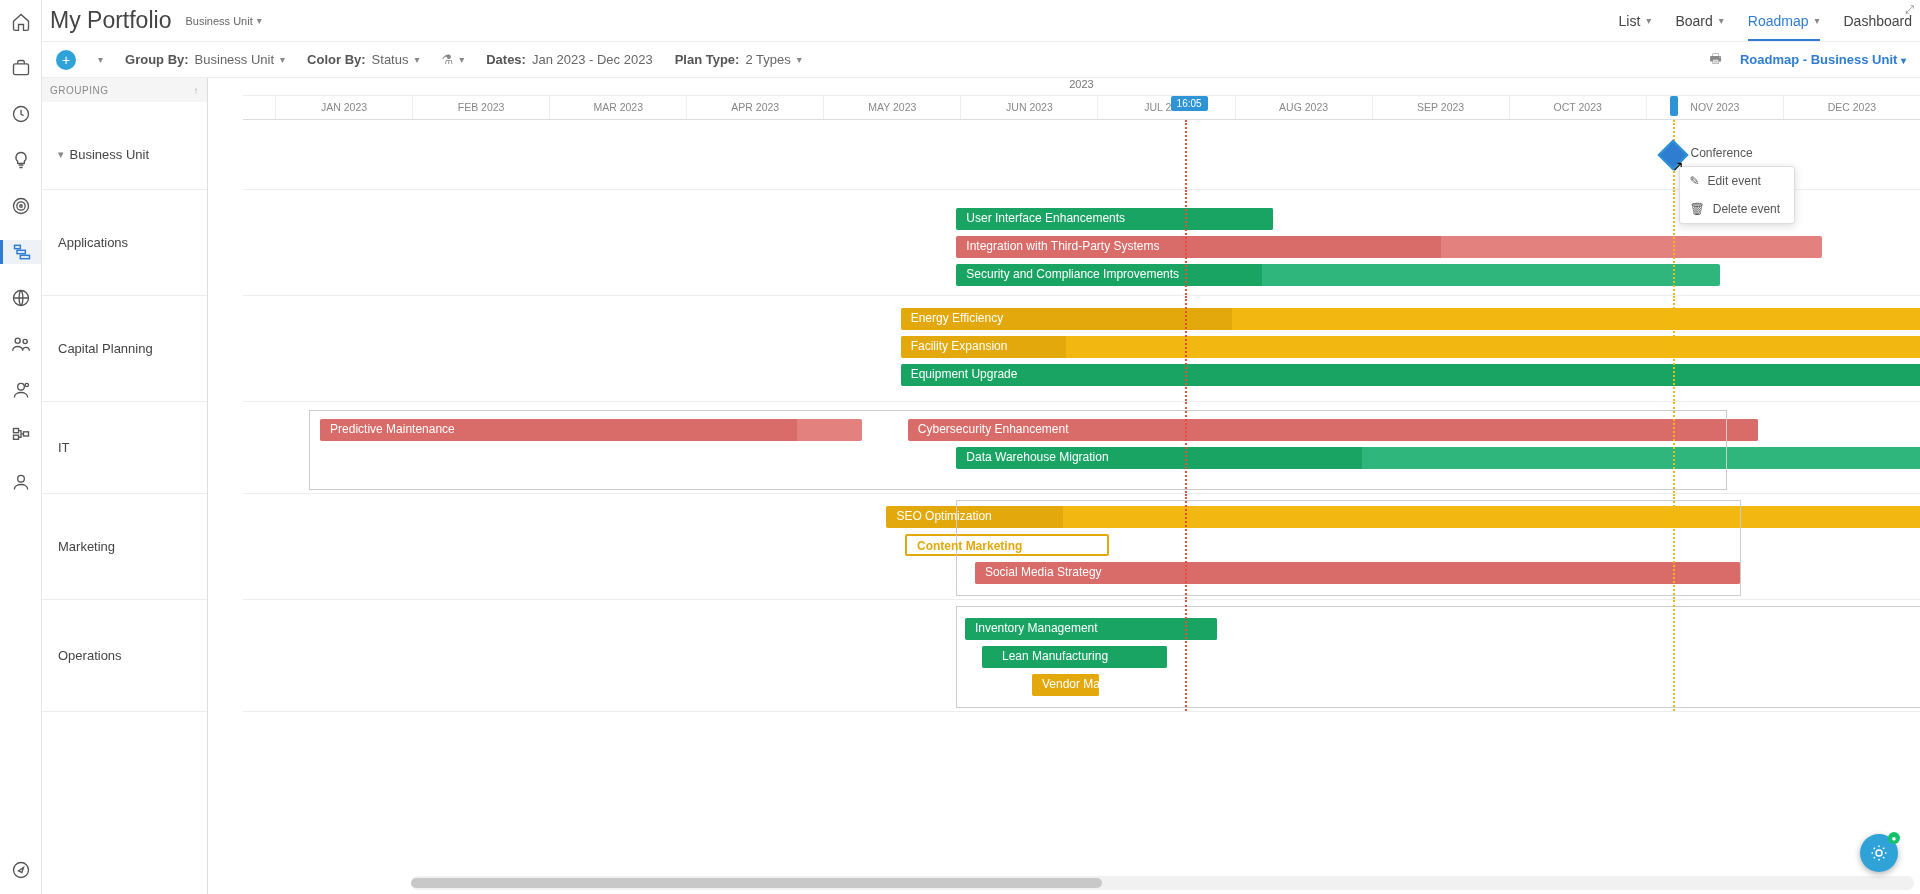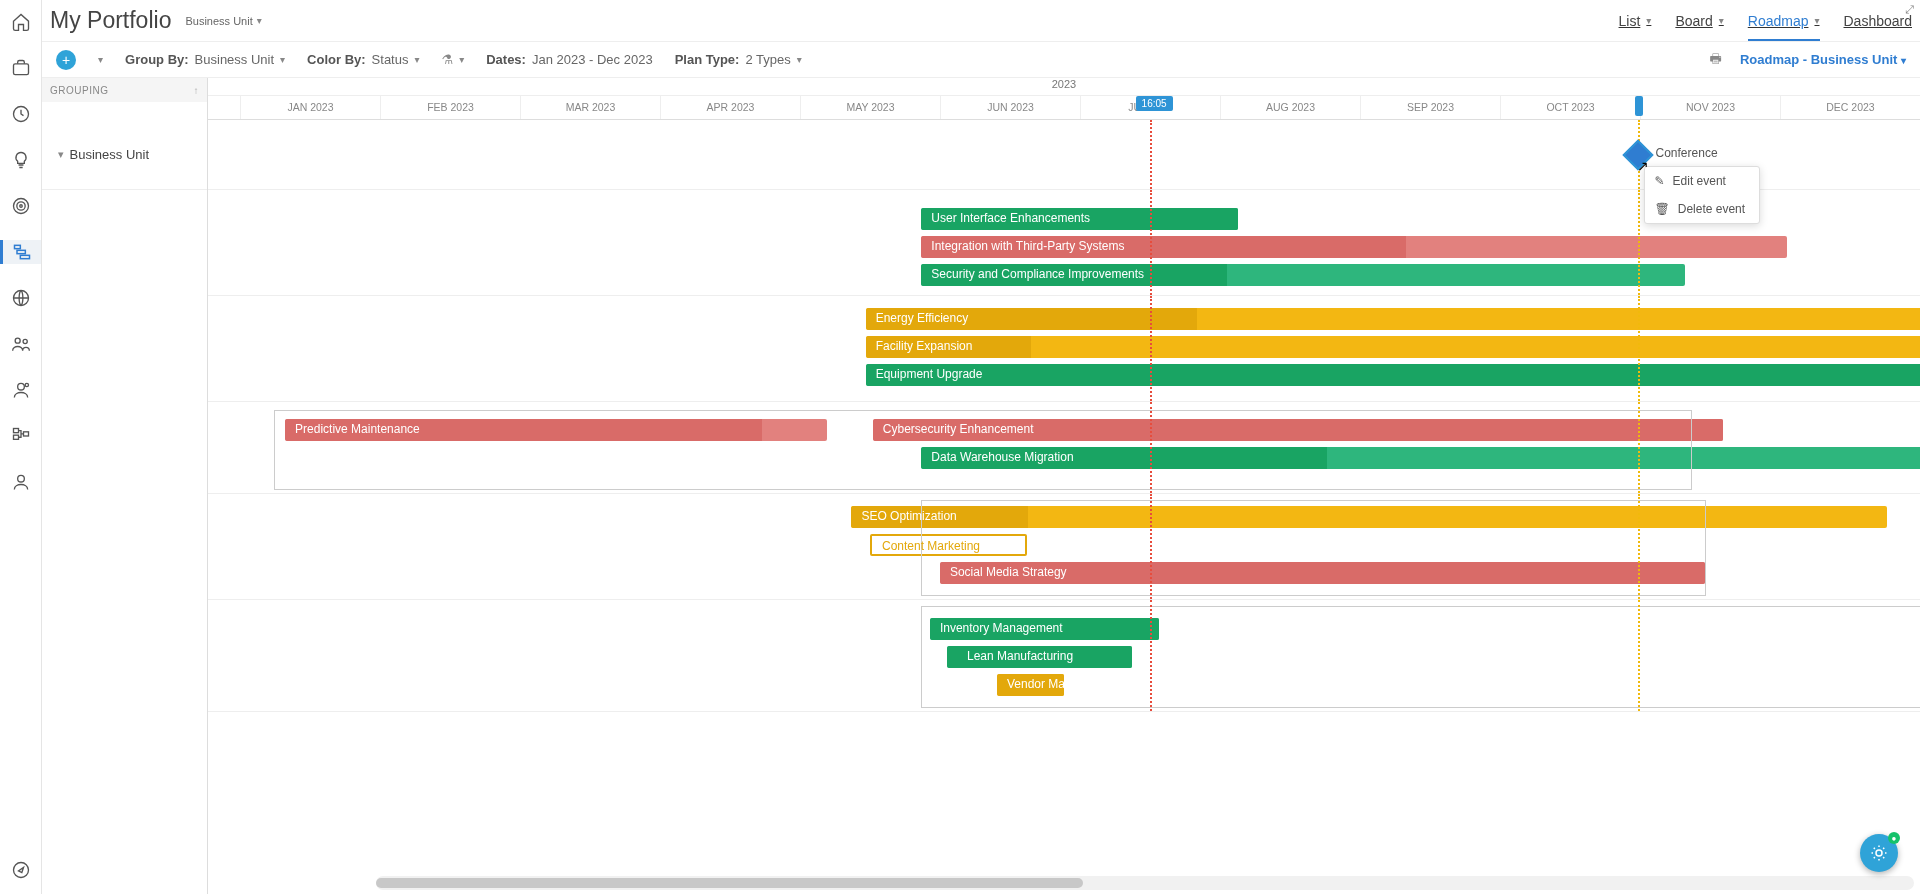--- a/index.html
+++ b/index.html
@@ -12,38 +12,38 @@
     .rail-icon { width: 24px; height: 24px; color: #555; display:flex; align-items:center; justify-content:center; cursor:pointer; }
     .rail-icon.active { background:#eef2f6; border-left:3px solid #2f7dd1; width:100%; padding:8px 0;}
     .rail-spacer { flex:1; }
     
     .main { flex:1; display:flex; flex-direction:column; position:relative; }
     
     
     .header1 { height:42px; display:flex; align-items:center; padding:0 8px; border-bottom:1px solid #eee; position:relative;}
     .title { font-size:23px; font-weight:400; color:#444; margin-right:14px;}
     .bu-chip { font-size:11px; color:#666; display:flex; align-items:center; gap:4px;}
-    .header1-right { margin-left:auto; display:flex; gap:24px; align-items:flex-start;text-decoration:underline;}
+    .header1-right { margin-left:auto; display:flex; gap:24px; align-items:flex-start;}
     .view-tab { font-size:14px; color:#444; cursor:pointer; display:flex; align-items:center; gap:6px;}
     .view-tab.active { color:#2f7dd1; border-bottom:2px solid #2f7dd1; padding-bottom:10px; margin-bottom:-12px;}
     .chev { font-size:10px; color:#888;}
     .popout { position:absolute; right:6px; top:3px; font-size:11px; color:#888; cursor:pointer;}
     
     
     .toolbar { height:36px; border-bottom:1px solid #eee; display:flex; align-items:center; gap:22px; padding:0 14px; font-size:13px; color:#555;}
     .add-btn { width:20px; height:20px; border-radius:50%; background:#2fa3d8; color:#fff; display:flex; align-items:center; justify-content:center; font-size:14px; cursor:pointer;}
     .tb-group { display:flex; align-items:center; gap:6px;}
     .tb-label { font-weight:600;}
     .tb-val { color:#666;}
     .funnel { color:#888;}
     .toolbar-right { margin-left:auto; display:flex; align-items:center; gap:18px;}
     .saved-view { color:#2f7dd1; font-weight:600; cursor:pointer;}
     
     
-    .roadmap { flex:1; display:flex; overflow:hidden; position:relative;}
+    .roadmap { flex:1; display:flex; overflow:hidden; position:relative;gap:35px;}
     .left-col { width:166px; border-right:1px solid #ddd; background:#fff;}
     .grouping-hdr { height:24px; background:#f5f5f5; font-size:10px; color:#888; letter-spacing:.5px; display:flex; align-items:center; padding-left:8px; justify-content:space-between; padding-right:8px;}
     .months-strip { height:18px; }
     .group-row { border-bottom:1px solid #eee; display:flex; align-items:center; padding-left:16px; font-size:13px; color:#444;}
     .expander { color:#888; margin-right:6px; font-size:11px;}
     
     .chart-area { flex:1; position:relative; overflow:hidden;}
     .year-hdr { height:18px; text-align:center; font-size:11px; color:#777; border-bottom:1px solid #eee;}
     .months { height:24px; display:flex; border-bottom:1px solid #ddd; position:relative;padding-left:32px;}
     .month { flex:1; border-left:1px solid #eee; font-size:10.5px; color:#888; text-align:center; padding-top:5px;}
@@ -228,20 +228,27 @@
       <div class="left-col">
         <div class="grouping-hdr">
           <span>GROUPING</span>
           <span style="color:#aaa;">↑</span>
         </div>
         <div class="months-strip"></div>
         <div class="group-row" style="height:70px;">
           <span class="expander">▾</span>
           <span>Business Unit</span>
         </div>
+        <div id="lane-labels">
+            <div class="group-row" style="height: 106px;">Applications</div>
+            <div class="group-row" style="height: 106px;">Capital Planning</div>
+            <div class="group-row" style="height: 92px;">IT</div>
+            <div class="group-row" style="height: 106px;">Marketing</div>
+            <div class="group-row" style="height: 112px;">Operations</div>
+          </div>
       </div>
 
       <div class="chart-area" id="chart">
         <div class="year-hdr">2023</div>
         <div class="months" id="months">
             <div class="month">JAN 2023</div>
             <div class="month">FEB 2023</div>
             <div class="month">MAR 2023</div>
             <div class="month">APR 2023</div>
             <div class="month">MAY 2023</div>
@@ -293,28 +300,28 @@
               <div class="phase-box" style="left: 65.6267px; width: 1418.11px; top: 8px; height: 80px;"></div>
               <div class="bar" style="left: 77.04px; width: 542.133px; top: 17px; background: rgb(226, 129, 126);"><div class="progress-split" style="width: 477.077px; background: rgb(217, 107, 104); border-radius: 2px 0px 0px 2px;"></div><span style="position: relative; z-index: 2;">Predictive Maintenance</span></div>
               <div class="bar" style="left: 664.827px; width: 850.293px; top: 17px; background: rgb(226, 129, 126);"><div class="progress-split" style="width: 850.293px; background: rgb(217, 107, 104); border-radius: 2px 0px 0px 2px;"></div><span style="position: relative; z-index: 2;">Cybersecurity Enhancement</span></div>
               <div class="bar" style="left: 713.333px; width: 1127.07px; top: 45px; background: rgb(46, 182, 125);"><div class="progress-split" style="width: 405.744px; background: rgb(25, 164, 99); border-radius: 2px 0px 0px 2px;"></div><span style="position: relative; z-index: 2;">Data Warehouse Migration</span></div>
             </div>
             <div class="lane" style="height: 106px;">
               <div class="vline-red" style="left: 941.6px;"></div>
               <div class="vline-amber" style="left: 1429.52px;"></div>
               <div class="phase-box" style="left: 713.333px; width: 784.667px; top: 6px; height: 96px;"></div>
               <div class="bar" style="left: 643.427px; width: 1035.76px; top: 12px; background: rgb(243, 183, 18);"><div class="progress-split" style="width: 176.079px; background: rgb(227, 168, 11); border-radius: 2px 0px 0px 2px;"></div><span style="position: relative; z-index: 2;">SEO Optimization</span></div>
-              <div class="bar" style="left: 661.973px; width: 157px; top: 40px; background: rgb(255, 255, 255); border: 2px solid rgb(227, 168, 11); color: rgb(227, 168, 11);"><span style="position: relative; z-index: 2;">Content Marketing</span></div>
+              <div class="bar" style="left: 661.973px; width: 204px; top: 40px; background: rgb(255, 255, 255); border: 2px solid rgb(227, 168, 11); color: rgb(227, 168, 11); font-weight: bold;"><span style="position: relative; z-index: 2;">Content Marketing</span></div>
               <div class="bar" style="left: 731.88px; width: 764.693px; top: 68px; background: rgb(226, 129, 126);"><div class="progress-split" style="width: 764.693px; background: rgb(217, 107, 104); border-radius: 2px 0px 0px 2px;"></div><span style="position: relative; z-index: 2;">Social Media Strategy</span></div>
             </div>
             <div class="lane" style="height: 112px;">
               <div class="vline-red" style="left: 941.6px;"></div>
               <div class="vline-amber" style="left: 1429.52px;"></div>
               <div class="phase-box" style="left: 713.333px; width: 1127.07px; top: 6px; height: 102px;"></div>
-              <div class="bar" style="left: 721.893px; width: 229px; top: 18px; background: rgb(46, 182, 125);"><div class="progress-split" style="width: 256.8px; background: rgb(25, 164, 99); border-radius: 2px 0px 0px 2px;"></div><span style="position: relative; z-index: 2;">Inventory Management</span></div>
+              <div class="bar" style="left: 721.893px; width: 252px; top: 18px; background: rgb(46, 182, 125);"><div class="progress-split" style="width: 256.8px; background: rgb(25, 164, 99); border-radius: 2px 0px 0px 2px;"></div><span style="position: relative; z-index: 2;">Inventory Management</span></div>
               <div class="bar" style="left: 739.013px; width: 185.467px; top: 46px; background: rgb(46, 182, 125); padding-left: 20px;"><div class="progress-split" style="width: 185.467px; background: rgb(25, 164, 99); border-radius: 2px 0px 0px 2px;"></div><span style="position: relative; z-index: 2;">Lean Manufacturing</span></div>
               <div class="bar" style="left: 788.947px; width: 67.0533px; top: 74px; background: rgb(243, 183, 18);"><div class="progress-split" style="width: 67.0533px; background: rgb(227, 168, 11); border-radius: 2px 0px 0px 2px;"></div><span style="position: relative; z-index: 2;">Vendor Ma</span></div>
             </div>
           </div>
         <div class="hscroll">
             <div class="hscroll-thumb"></div>
           </div>
       </div>
     </div>
 

